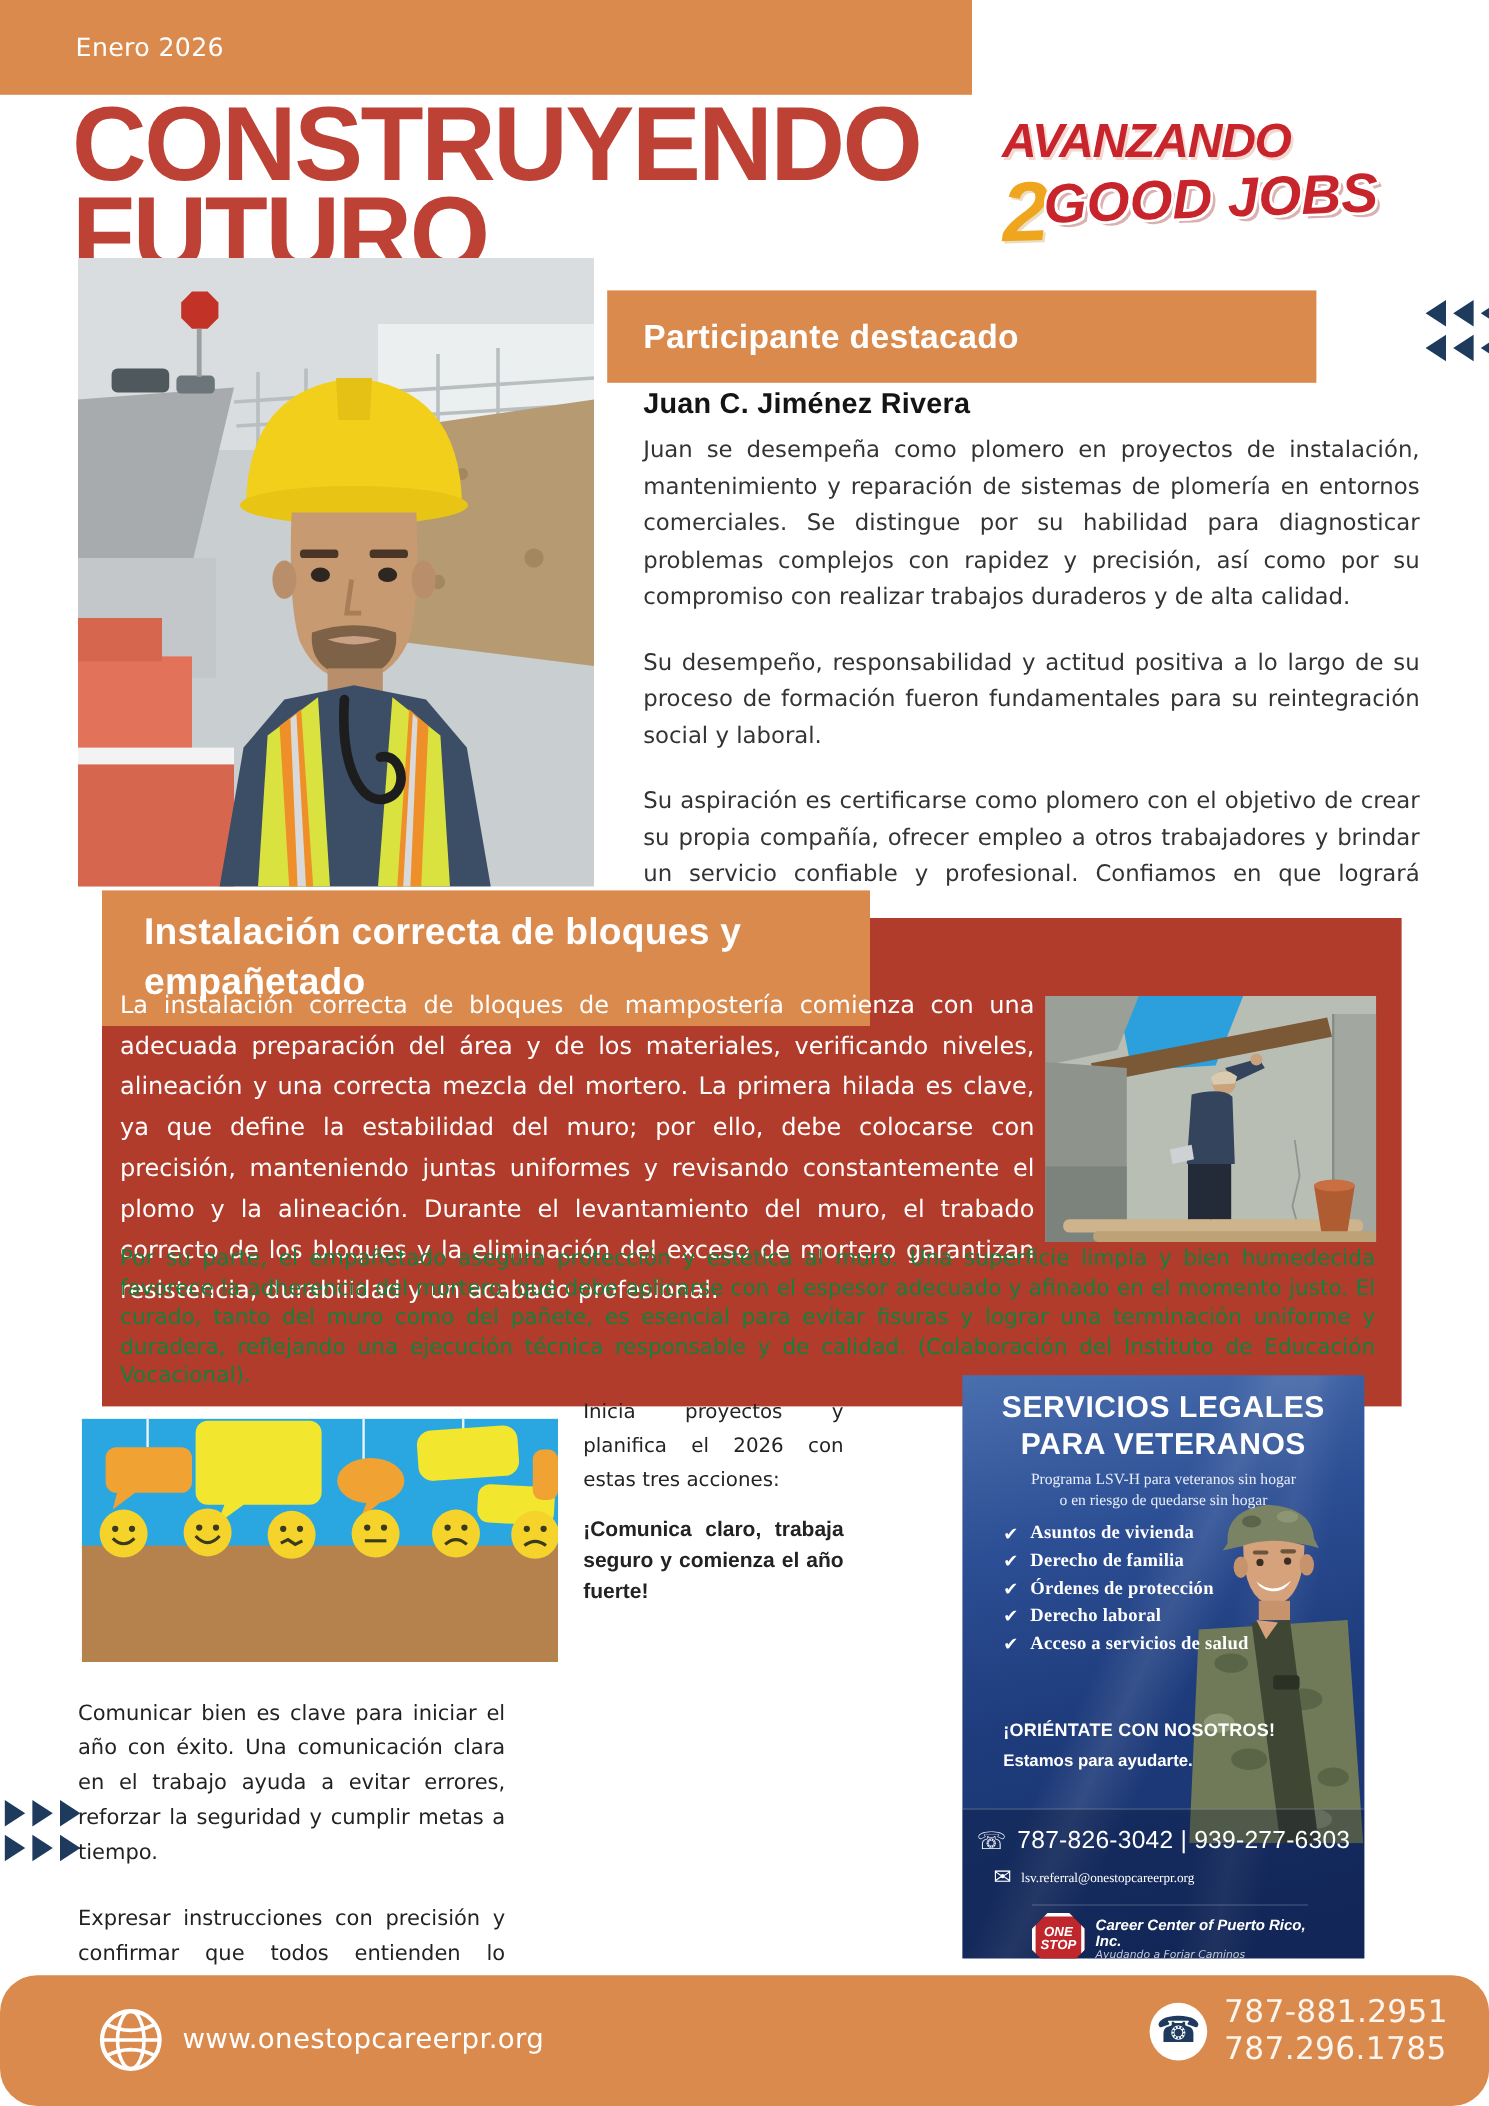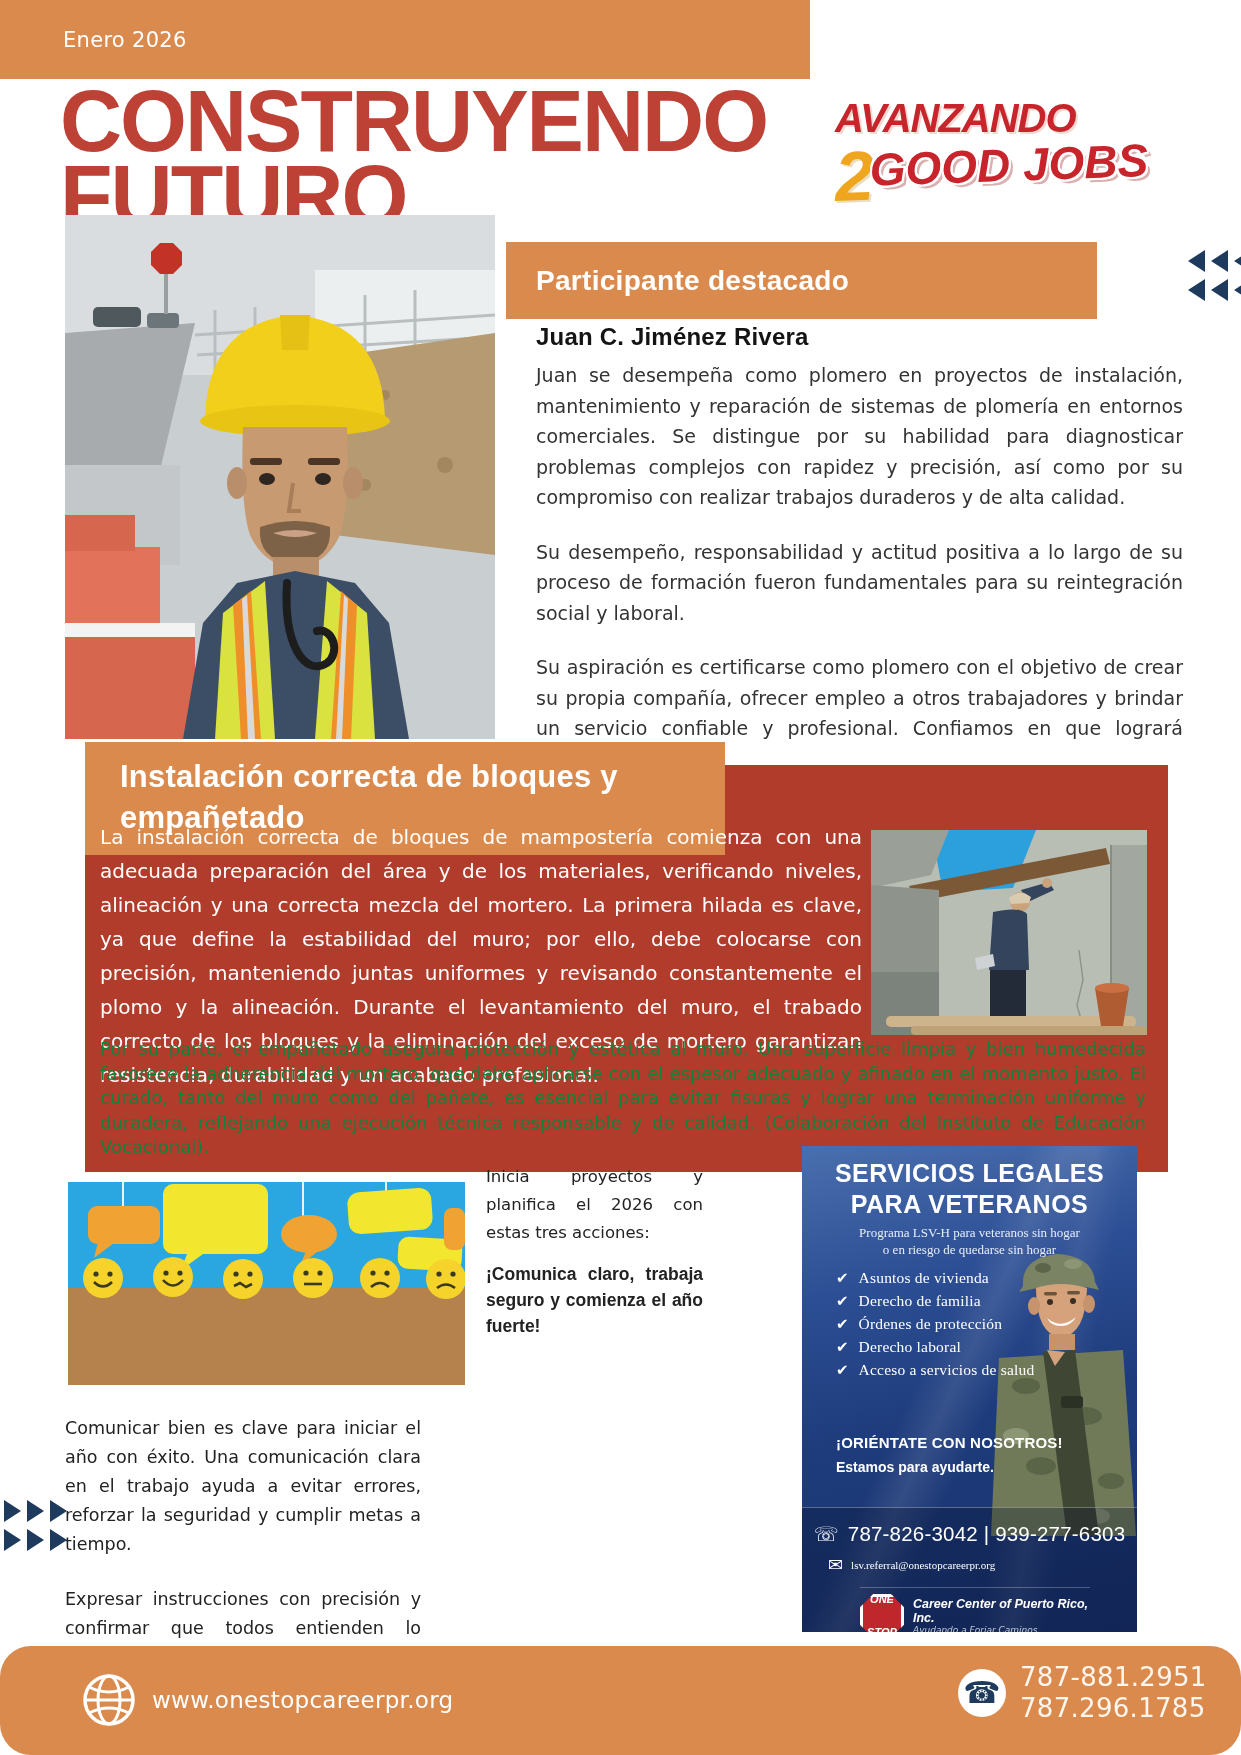--- a/index.html
+++ b/index.html
@@ -67,41 +67,41 @@
   
   #flyer{left:802px;top:1146px;width:335px;height:486px;color:#fff;overflow:hidden;
       background:linear-gradient(168deg,#4a6fae 0%,#2c4e94 28%,#1e3c7c 55%,#172f69 100%);}
   #flyer .streaks{position:absolute;inset:0;background:
       linear-gradient(115deg,rgba(255,255,255,0) 40%,rgba(255,255,255,.10) 47%,rgba(255,255,255,0) 55%),
       linear-gradient(100deg,rgba(255,255,255,0) 62%,rgba(255,255,255,.08) 70%,rgba(255,255,255,0) 78%);}
   #flyer .title{position:absolute;top:12px;left:0;width:100%;text-align:center;
       font-family:"Liberation Sans",sans-serif;font-weight:700;font-size:25px;line-height:31px;letter-spacing:.5px;}
   #flyer .subtitle{position:absolute;top:78px;left:0;width:100%;text-align:center;color:#e8eefb;
       font-size:13px;line-height:17px;font-family:"Liberation Serif",serif;}
-  #flyer .checklist{position:absolute;top:120px;left:34px;}
+  #flyer .checklist{position:absolute;top:120px;left:34px;font-weight:bold;}
   #flyer .check-row{display:flex;align-items:center;height:23px;}
   #flyer .check{color:#fff;font-size:15px;margin-right:10px;font-weight:700;}
   #flyer .check::before{content:"\2714";}
   #flyer .check-label{font-size:15.5px;font-family:"Liberation Serif",serif;letter-spacing:.2px;}
   #soldier{position:absolute;right:-4px;top:100px;}
   #flyer .cta1{position:absolute;top:288px;left:34px;font-size:15px;font-weight:800;
       font-family:"Liberation Sans",sans-serif;letter-spacing:.2px;}
   #flyer .cta2{position:absolute;top:313px;left:34px;font-size:14px;font-weight:600;
       font-family:"Liberation Sans",sans-serif;}
   #flyer .band{position:absolute;top:361px;left:0;width:100%;height:125px;background:rgba(8,16,44,.30);
       border-top:1px solid rgba(255,255,255,.30);}
   #flyer .phone-row{position:absolute;top:376px;left:0;width:100%;display:flex;justify-content:center;align-items:center;gap:9px;}
   #flyer .phone-glyph{font-size:20px;}
   #flyer .phone-text{font-size:20.5px;font-weight:500;letter-spacing:.2px;font-family:"Liberation Sans",sans-serif;}
   #flyer .email-row{position:absolute;top:408px;left:26px;display:flex;align-items:center;gap:8px;}
   #flyer .email-glyph{font-size:18px;}
   #flyer .email-text{font-size:11px;font-family:Liberation Serif, serif;}
   #flyer .org-row{position:absolute;top:441px;left:58px;display:flex;align-items:center;gap:9px;
       padding-top:6px;border-top:1px solid rgba(255,255,255,.25);width:230px;}
-  .octagon{width:44px;height:44px;background:#c0272d;display:flex;flex-direction:column;align-items:center;justify-content:space-between;
+  .octagon{width:44px;height:44px;background:#c0272d;display:flex;flex-direction:column;align-items:center;justify-content:center;
       clip-path:polygon(30% 0,70% 0,100% 30%,100% 70%,70% 100%,30% 100%,0 70%,0 30%);
       box-shadow:inset 0 0 0 3px #fff;flex:0 0 auto;}
   .octagon span{color:#fff;font-size:11px;font-weight:900;font-style:italic;line-height:11px;
       font-family:"Liberation Sans",sans-serif;}
   #flyer .org-name{font-size:12.5px;font-weight:700;font-style:italic;line-height:14px;
       font-family:"Liberation Sans",sans-serif;}
   #flyer .org-tag{font-size:9px;color:#c4cad8;font-style:italic;}
 
   
   #footer{left:0;top:1646px;width:1241px;height:109px;background:#DB8A4D;border-radius:31px;}

